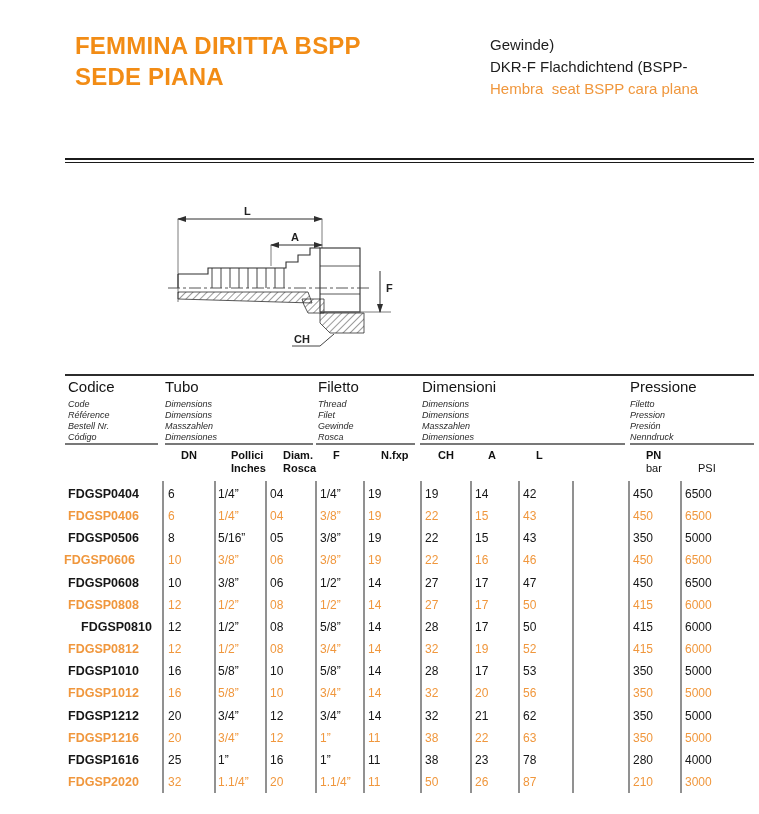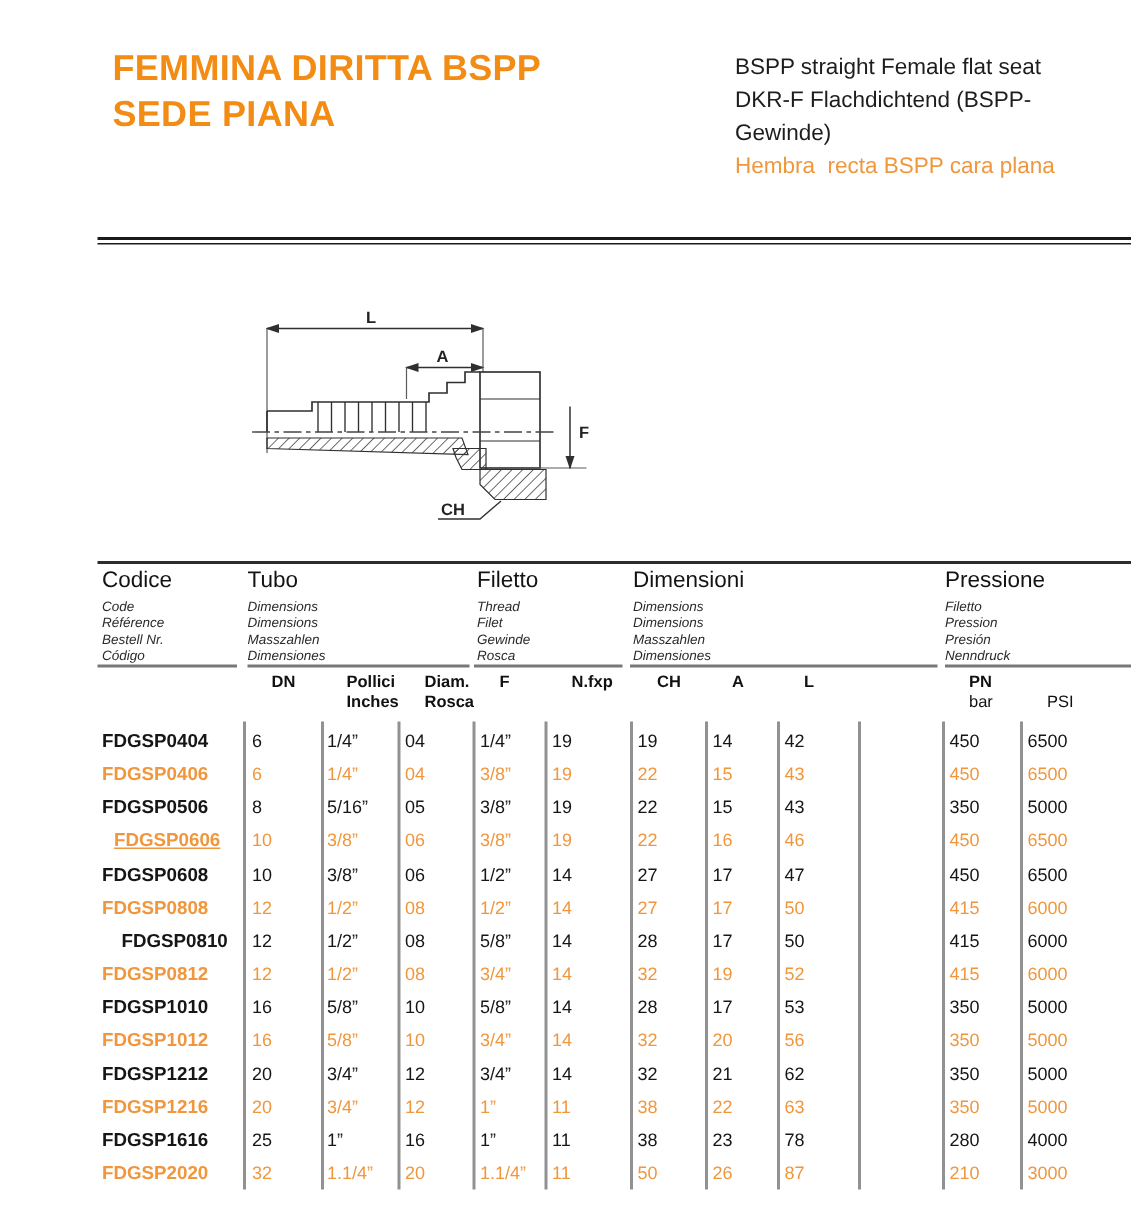--- a/index.html
+++ b/index.html
@@ -39,21 +39,21 @@
 </head>
 <body>
 
 <div class="page">
 
   <div class="title">
     <div>FEMMINA DIRITTA BSPP</div>
     <div>SEDE PIANA</div>
   </div>
 
-  <div class="subtitle" id="subtitle"><div>BSPP straight Female flat seat</div><div>DKR-F Flachdichtend (BSPP-</div><div>Gewinde)</div><div class="orange">Hembra  recta BSPP cara plana</div></div>
+  <div class="subtitle" id="subtitle"><div>Gewinde)</div><div>DKR-F Flachdichtend (BSPP-</div><div class="orange">Hembra  seat BSPP cara plana</div></div>
 
   <div class="rule"></div>
 
   <svg class="drawing" width="300" height="168" viewBox="0 0 300 168" xmlns="http://www.w3.org/2000/svg">
     <defs>
       <pattern id="hatch" width="5" height="5" patternUnits="userSpaceOnUse" patternTransform="rotate(45)">
         <line x1="0" y1="0" x2="0" y2="5" stroke="#3a3a3a" stroke-width="1"></line>
       </pattern>
       <marker id="arr" markerWidth="9" markerHeight="8" refX="8" refY="4" orient="auto-start-reverse">
         <path d="M0,1 L9,4 L0,7 z" fill="#2f2f2f"></path>
@@ -224,21 +224,21 @@
           <span class="val" style="left: 270px;">05</span>
           <span class="val" style="left: 320px;">3/8”</span>
           <span class="val" style="left: 368px;">19</span>
           <span class="val" style="left: 425px;">22</span>
           <span class="val" style="left: 475px;">15</span>
           <span class="val" style="left: 523px;">43</span>
           <span class="val" style="left: 633px;">350</span>
           <span class="val" style="left: 685px;">5000</span>
         </div>
         <div class="trow orange" style="top: 549.45px;">
-          <span class="code" style="left: 76px; text-decoration: underline;">FDGSP0606</span>
+          <span class="code" style="left: 64px;">FDGSP0606</span>
           <span class="val" style="left: 168px;">10</span>
           <span class="val" style="left: 218px;">3/8”</span>
           <span class="val" style="left: 270px;">06</span>
           <span class="val" style="left: 320px;">3/8”</span>
           <span class="val" style="left: 368px;">19</span>
           <span class="val" style="left: 425px;">22</span>
           <span class="val" style="left: 475px;">16</span>
           <span class="val" style="left: 523px;">46</span>
           <span class="val" style="left: 633px;">450</span>
           <span class="val" style="left: 685px;">6500</span>

